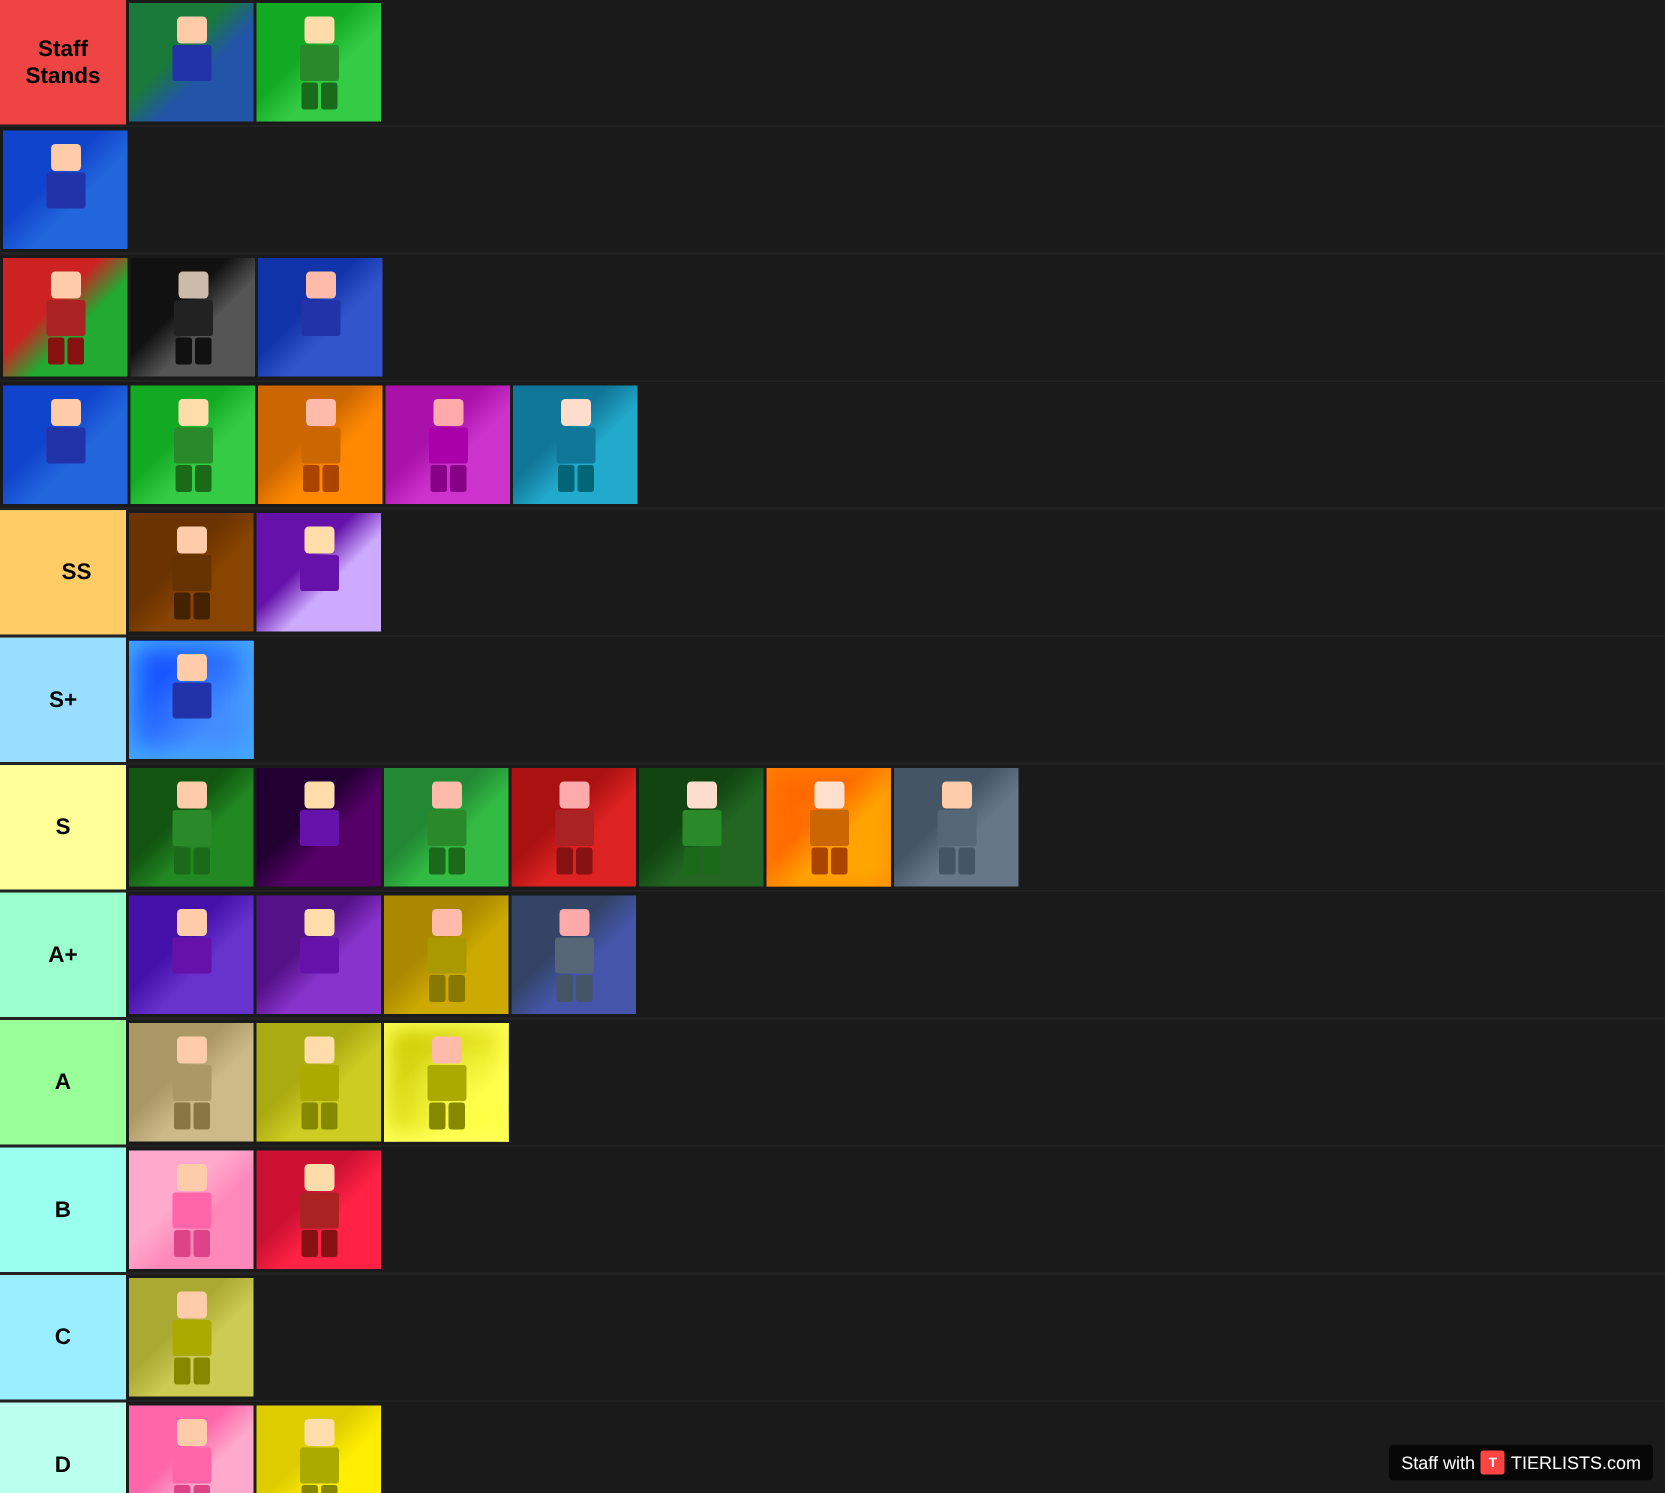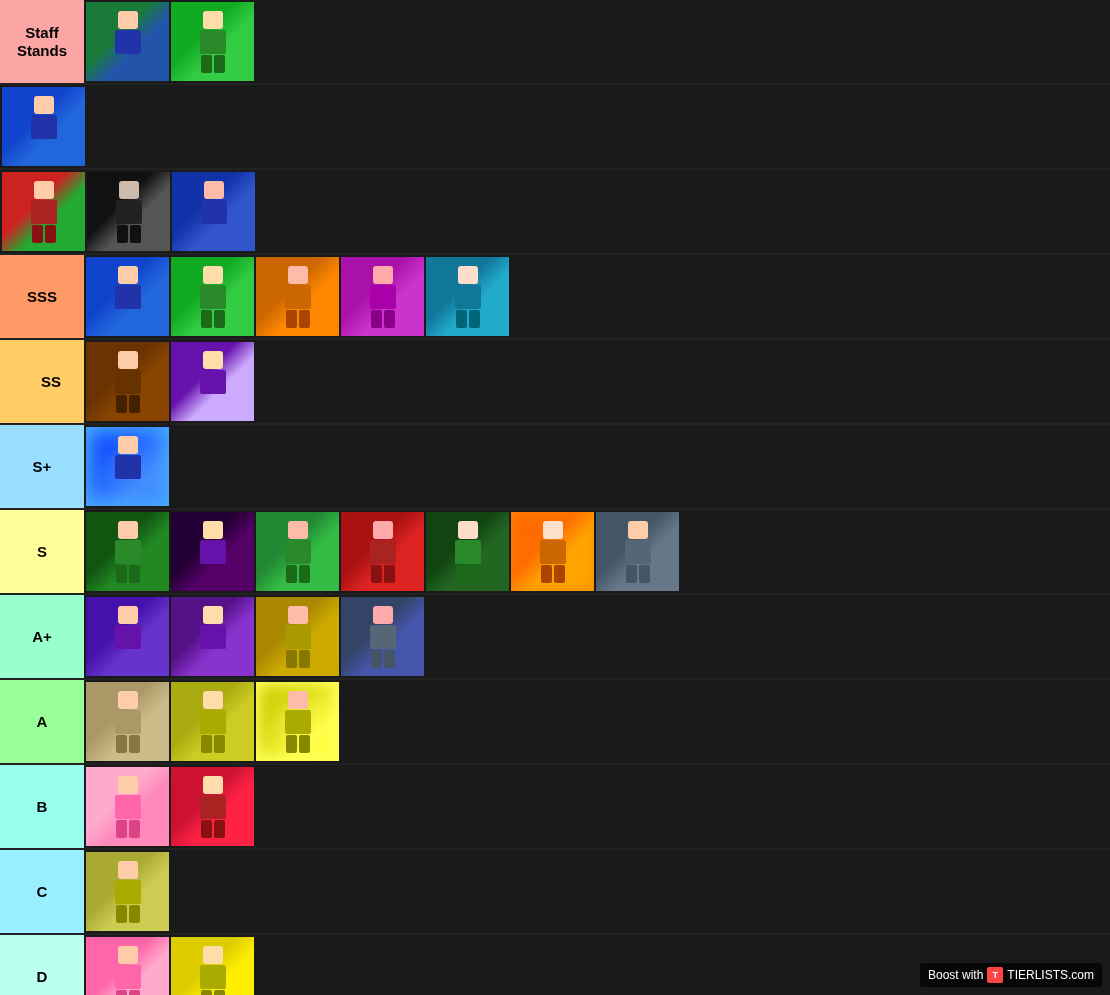--- a/index.html
+++ b/index.html
@@ -43,21 +43,21 @@
     .tier-item {
       width: 83px;
       height: 79px;
       background: #333;
       position: relative;
       overflow: hidden;
       flex-shrink: 0;
     }
 
     
-    .row-staff .tier-label { background: #fca5a5; }
+    .row-staff .tier-label { background: #ef4444; }
     .row-nitro .tier-label { background: #a0c4ff; }
     .row-giveaway .tier-label { background: #ff9999; }
     .row-sss .tier-label { background: #ff9966; }
     .row-ss .tier-label { background: #ffcc66; padding-left: 22px; }
     .row-splus .tier-label { background: #99ddff; }
     .row-s .tier-label { background: #ffff99; }
     .row-aplus .tier-label { background: #99ffcc; }
     .row-a .tier-label { background: #99ff99; }
     .row-b .tier-label { background: #99ffee; }
     .row-c .tier-label { background: #99eeff; }
@@ -226,21 +226,20 @@
       <div class="char-body" style="background:#2233aa;"></div>
       <div class="char-legs">
         <div class="char-leg" style="background:#1122888;"></div>
         <div class="char-leg" style="background:#1122888;"></div>
       </div>
     </div>
         </div>
       </div>
     </div>
     <div class="tier-row row-sss">
-      <div class="tier-label">SSS</div>
       <div class="tier-items">
         <div class="tier-item c-blue-char">
           <div class="char-figure">
       <div class="char-head" style="background:#ffccaa;"></div>
       <div class="char-body" style="background:#2233aa;"></div>
       <div class="char-legs">
         <div class="char-leg" style="background:#1122888;"></div>
         <div class="char-leg" style="background:#1122888;"></div>
       </div>
     </div>
@@ -546,16 +545,16 @@
         <div class="char-leg" style="background:#888800;"></div>
         <div class="char-leg" style="background:#888800;"></div>
       </div>
     </div>
         </div>
       </div>
     </div>
   </div>
 
 <div class="watermark">
-  <span>Boost with</span>
+  <span>Staff with</span>
   <span class="watermark-logo">T</span>
   <span>TIERLISTS.com</span>
 </div>
 
 </body></html>

